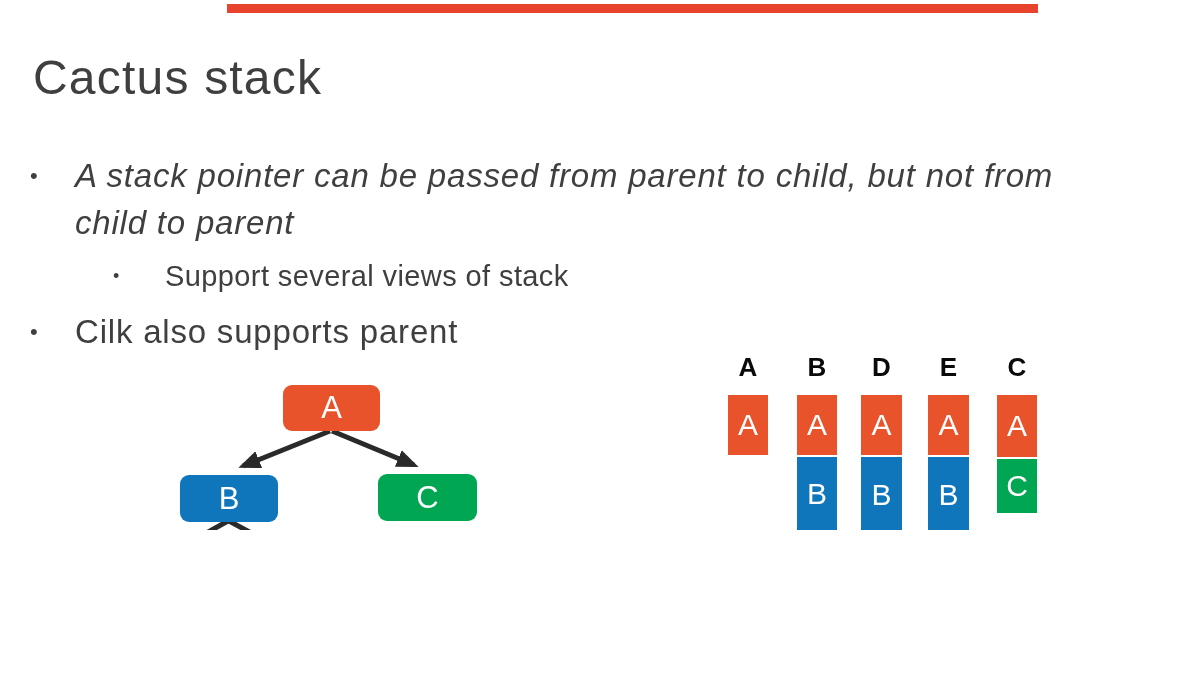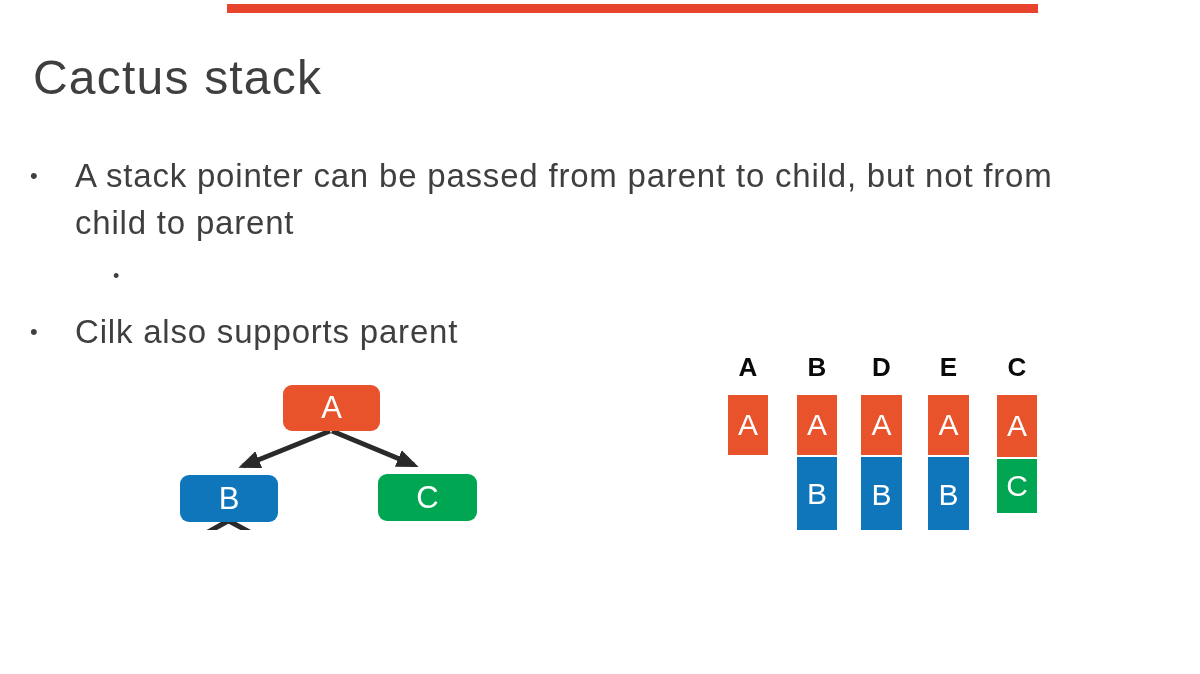--- a/index.html
+++ b/index.html
@@ -36,21 +36,21 @@
     flex: 0 0 auto;
     text-align: left;
     color: var(--text-dark, #3f3f3f);
   }
   .bullet-row .btext {
     letter-spacing: 0.8px;
     color: var(--text-dark, #3f3f3f);
   }
   #bullet-1 { left: 30px; top: 152px; width: 1100px; }
   #bullet-1 .marker { width: 45px; font-size: 22px; line-height: 47px; }
-  #bullet-1 .btext  { width: 1050px; font-size: 33px; line-height: 47px; }
+  #bullet-1 .btext  { width: 1050px; font-size: 33px; line-height: 47px; font-style: italic; }
   #bullet-sub { left: 113px; top: 258px; width: 700px; }
   #bullet-sub .marker { width: 52px; font-size: 18px; line-height: 36px; }
   #bullet-sub .btext  { font-size: 29px; line-height: 36px; letter-spacing: 0.4px; }
   #bullet-2 { left: 30px; top: 308px; width: 800px; }
   #bullet-2 .marker { width: 45px; font-size: 22px; line-height: 47px; }
   #bullet-2 .btext  { font-size: 33px; line-height: 47px; }
 
   #tree-layer { position: absolute; left: 0; top: 0; width: 1200px; height: 674px; pointer-events: none; }
   .tree-node {
     position: absolute;
@@ -93,20 +93,21 @@
 
   <h1 class="slide-title">Cactus stack</h1>
 
   <div class="bullet-row" id="bullet-1">
     <span class="marker">•</span>
     <span class="btext">A stack pointer can be passed from parent to child, but not from child to parent</span>
   </div>
 
   <div class="bullet-row" id="bullet-sub">
     <span class="marker">•</span>
+    <span class="btext">Support several views of stack</span>
   </div>
 
   <div class="bullet-row" id="bullet-2">
     <span class="marker">•</span>
     <span class="btext">Cilk also supports parent</span>
   </div>
 
   <svg id="tree-layer" width="1200" height="674" viewBox="0 0 1200 674">
     <defs>
       <marker id="arrowhead" markerUnits="userSpaceOnUse" markerWidth="22" markerHeight="18" refX="17" refY="9" orient="auto">

